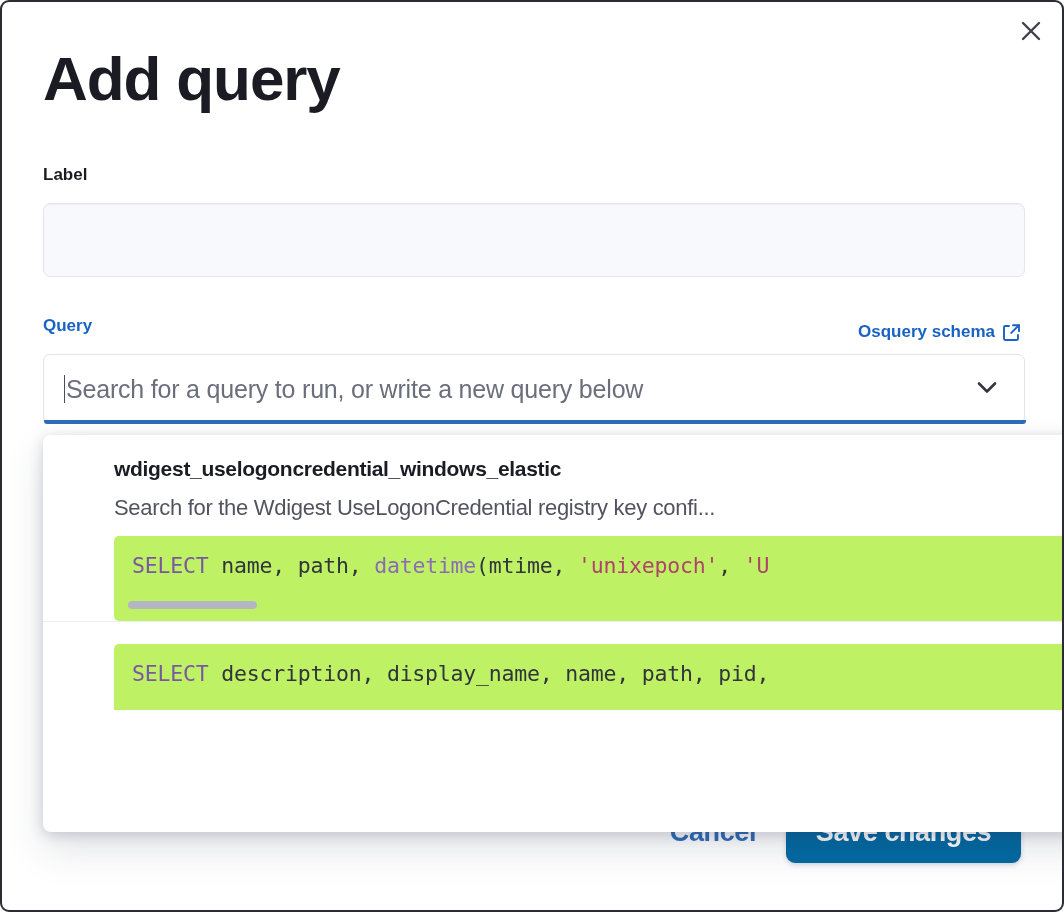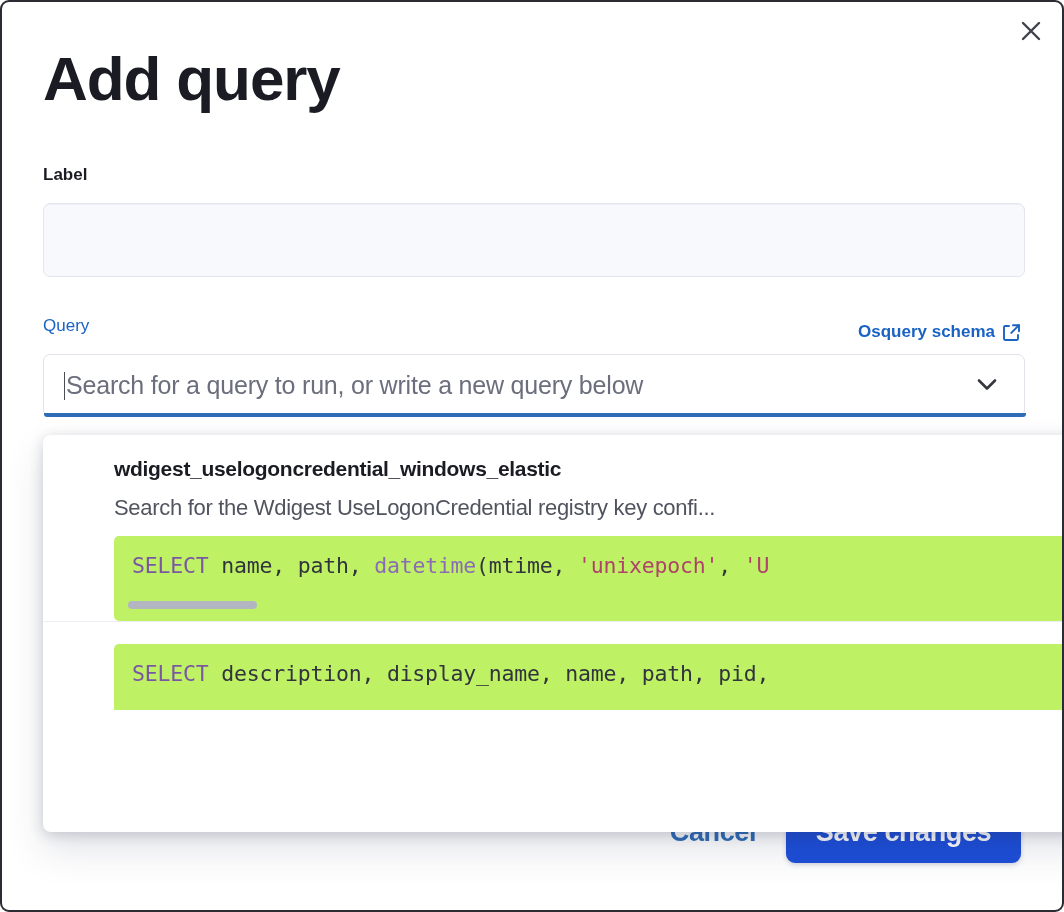--- a/index.html
+++ b/index.html
@@ -70,21 +70,21 @@
     border-radius: 7px;
     box-shadow: 0 1px 0 rgba(80,90,120,0.06) inset;
   }
 
   
   .query-caption {
     left: 41px;
     top: 314px;
     color: #1a63c4;
     font-size: 17px;
-    font-weight: normal;
+    font-weight: bold;
   }
 
   .schema-link {
     position: absolute;
     right: 41px;
     top: 320px;
     display: flex;
     align-items: center;
     gap: 7px;
     color: #1a63c4;
@@ -94,21 +94,21 @@
     cursor: pointer;
   }
   .schema-link svg { display: block; margin-top: 1px; }
 
   
   .combo {
     position: absolute;
     left: 41px;
     top: 352px;
     width: 982px;
-    height: 63px;
+    height: 70px;
     background: #ffffff;
     border: 1px solid #e0e3ee;
     border-radius: 7px;
     display: flex;
     align-items: center;
     padding: 0 22px 0 20px;
     cursor: text;
   }
   .combo-caret-bar {
     position: absolute;
@@ -233,21 +233,21 @@
     border: none;
     color: #2e6cb8;
     font-size: 27px;
     font-weight: bold;
     letter-spacing: -0.4px;
     cursor: pointer;
     font-family: "Liberation Sans", sans-serif;
     padding: 8px 4px;
   }
   .btn-save {
-    background: #1d4ed8;
+    background: #0369a1;
     border: none;
     border-radius: 9px;
     color: #ffffff;
     font-size: 27px;
     font-weight: bold;
     letter-spacing: -0.4px;
     cursor: pointer;
     font-family: "Liberation Sans", sans-serif;
     padding: 16px 26px;
     min-width: 235px;

